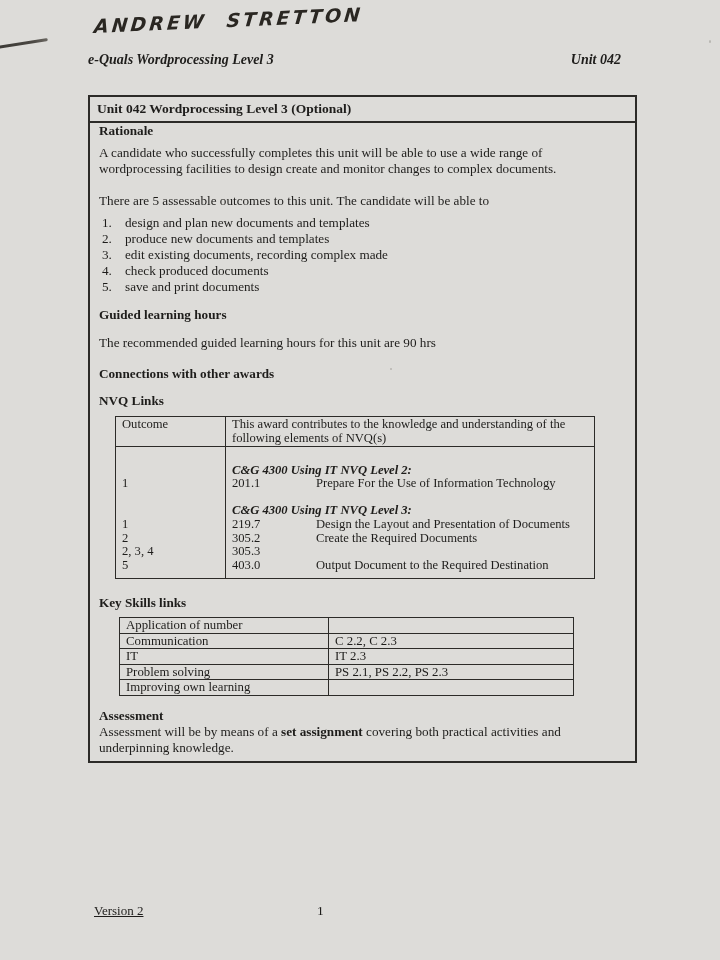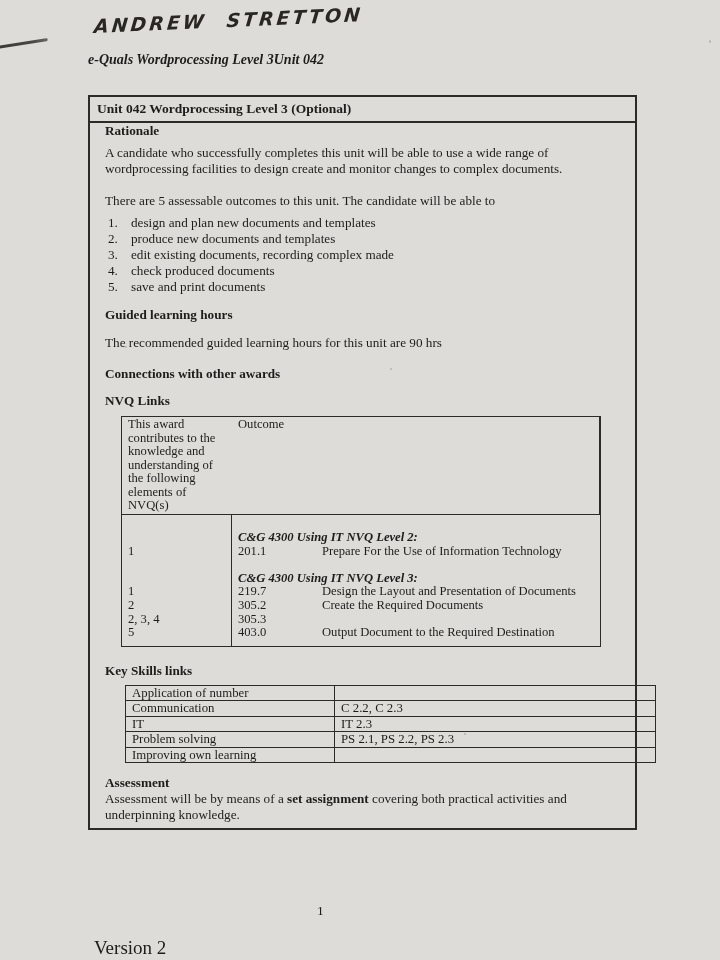--- a/index.html
+++ b/index.html
@@ -18,32 +18,32 @@
   .handwriting{
     position:absolute;left:94px;top:9px;
     font-family:"DejaVu Sans", sans-serif;
     font-size:19px;font-weight:bold;font-style:italic;
     letter-spacing:3px;word-spacing:10px;white-space:nowrap;
     transform:rotate(-2.5deg) skewX(-8deg);
     color:#2a2722;
   }
   .page-header{
     position:absolute;left:88px;top:52px;width:533px;
-    display:flex;justify-content:flex-start;
+    display:flex;justify-content:space-between;
     font-weight:bold;font-style:italic;font-size:14px;
   }
   .unit-box{
     position:absolute;left:88px;top:95px;width:545px;
     border:2px solid #2c2b28;
   }
   .unit-box-title{
     border-bottom:2px solid #2c2b28;
     font-weight:bold;font-size:13.5px;line-height:16px;padding:4px 7px;
   }
-  .box-body{padding:0 9px 5px 15px;font-size:13.2px;line-height:16px;}
+  .box-body{padding:0 9px 5px 9px;font-size:13.2px;line-height:16px;}
   .box-body p{margin:0;}
   .bold{font-weight:bold;}
   .rationale-heading{font-weight:bold;}
   .para-1{margin-top:6px !important;}
   .outcomes-intro{margin-top:16px !important;}
   .outcomes-list{margin-top:6px;}
   .outcome-item{display:flex;}
   .outcome-item .num{width:26px;flex:0 0 26px;padding-left:3px;box-sizing:border-box;}
   .guided-heading{margin-top:12px !important;font-weight:bold;}
   .guided-text{margin-top:12px !important;}
@@ -59,31 +59,31 @@
   .nvq-col-divider{border-right:1.5px solid #2c2b28;}
   .nvq-body{display:grid;grid-template-columns:110px 1fr;}
   .nvq-col{padding:3px 6px 6px 6px;}
   .nvq-line{height:13.6px;line-height:13.6px;white-space:nowrap;}
   .nvq-heading{font-weight:bold;font-style:italic;}
   .nvq-row{display:flex;gap:32px;}
   .nvq-row .code{width:52px;flex:0 0 52px;}
 
   .key-skills-heading{margin-top:16px !important;font-weight:bold;}
   .ks-table{
-    margin:6px 0 0 20px;width:531px;box-sizing:border-box;
+    margin:6px 0 0 20px;width:455px;box-sizing:border-box;
     border:1.5px solid #2c2b28;font-size:12.8px;
   }
   .ks-row{display:grid;grid-template-columns:209px 1fr;border-bottom:1.5px solid #2c2b28;}
   .ks-row:last-child{border-bottom:none;}
   .ks-cell{padding:0 6px;height:14.5px;line-height:14px;white-space:nowrap;}
   .ks-skill{border-right:1.5px solid #2c2b28;}
 
   .assessment-heading{margin-top:12px !important;font-weight:bold;}
 
-  .footer-version{position:absolute;left:94px;top:937px;font-size:19px;}
+  .footer-version{position:absolute;left:94px;top:903px;font-size:13px;text-decoration:underline;}
   .footer-page{position:absolute;left:317px;top:903px;font-size:13.5px;}
 </style>
 </head>
 <body>
 
 <div>
 
   <div class="pen-stroke"></div>
   <div class="speck" style="left:125px;top:346px;width:2px;height:2px;"></div>
   <div class="speck" style="left:390px;top:368px;width:2px;height:2px;"></div>
@@ -128,22 +128,22 @@
           </div>
         </div>
 
       <p class="guided-heading">Guided learning hours</p>
       <p class="guided-text">The recommended guided learning hours for this unit are 90 hrs</p>
       <p class="connections-heading">Connections with other awards</p>
       <p class="nvq-heading-p">NVQ Links</p>
 
       <div class="nvq-table">
         <div class="nvq-header">
+          <div class="nvq-header-cell nvq-col-divider">Outcome</div>
           <div class="nvq-header-cell" style="white-space:normal;">This award contributes to the knowledge and understanding of the following elements of NVQ(s)</div>
-          <div class="nvq-header-cell nvq-col-divider">Outcome</div>
         </div>
         <div class="nvq-body">
           <div class="nvq-col nvq-col-divider">
               <div class="nvq-line"></div>
               <div class="nvq-line"></div>
               <div class="nvq-line">1</div>
               <div class="nvq-line"></div>
               <div class="nvq-line"></div>
               <div class="nvq-line">1</div>
               <div class="nvq-line">2</div>

